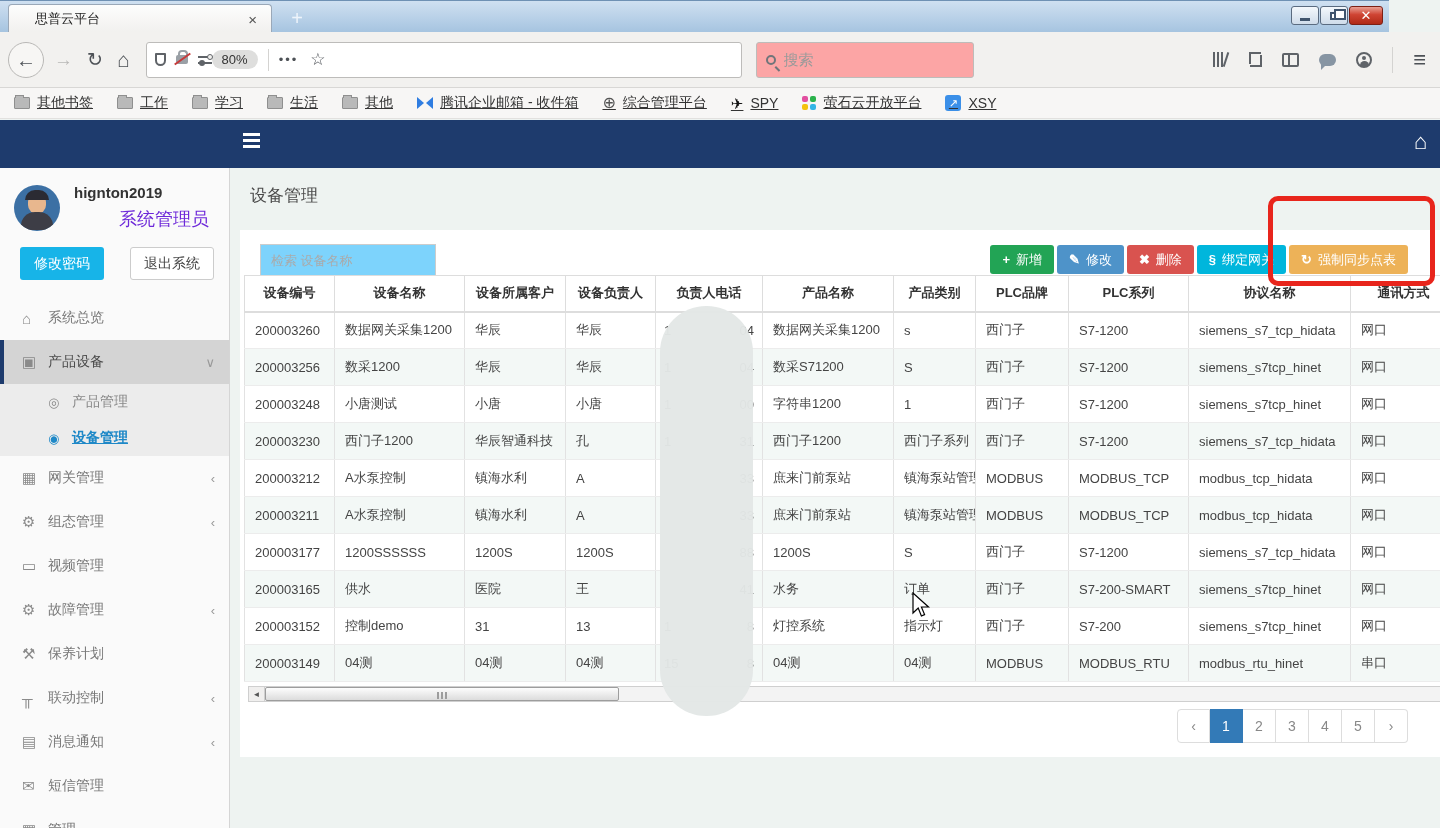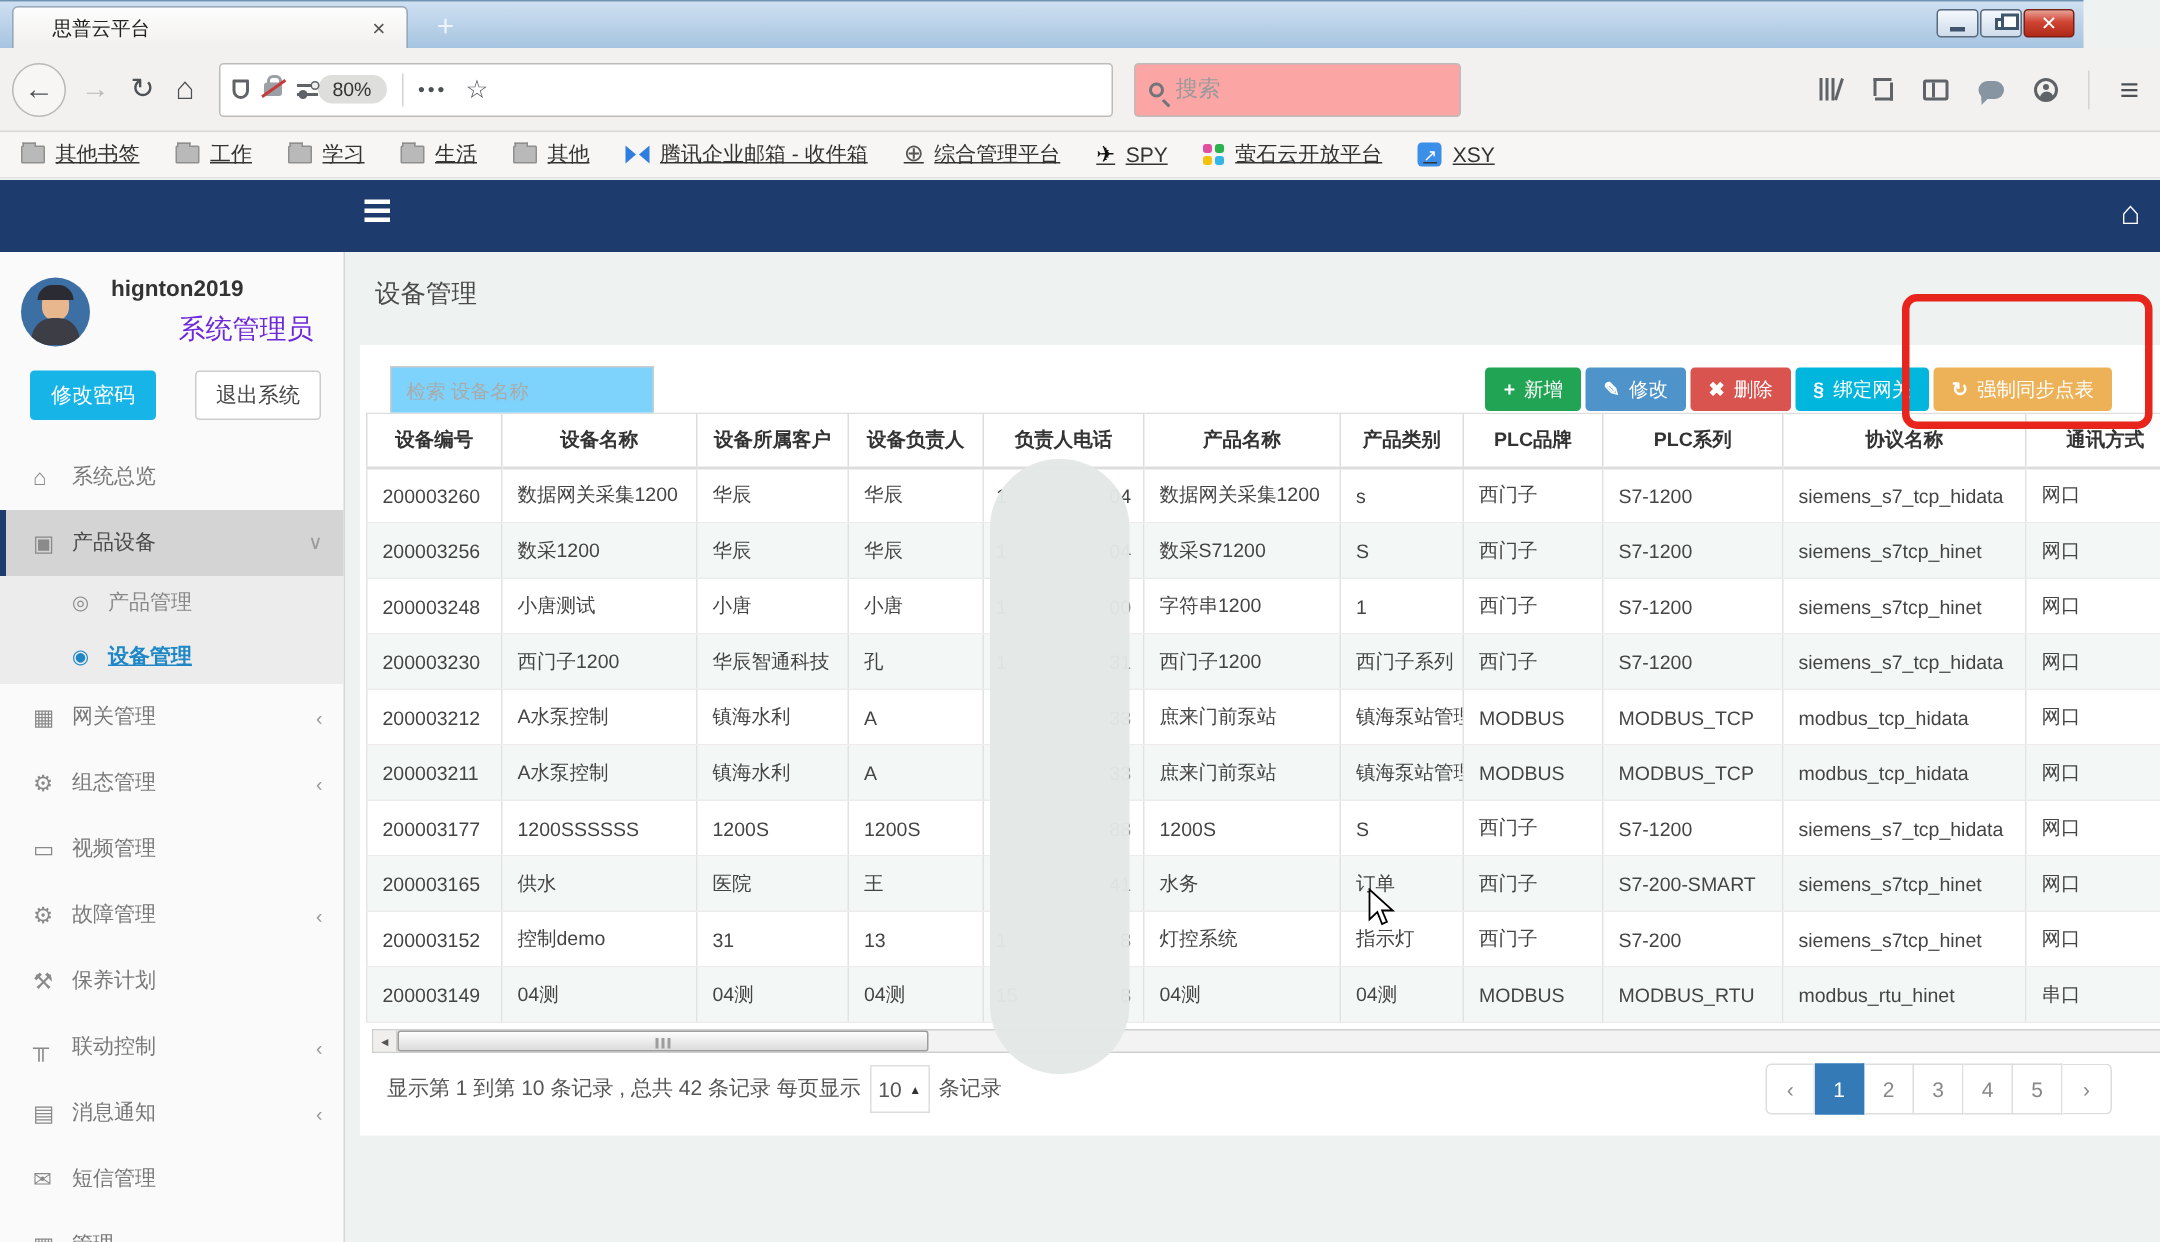--- a/index.html
+++ b/index.html
@@ -583,28 +583,20 @@
             <td>串口</td>
           </tr>
         </tbody>
     </table>
   </div>
   <div id="hscroll">
     <span class="sb-btn">◄</span>
     <span class="sb-thumb"></span>
 
   </div>
-  <div id="foot">
-    <span>显示第 1 到第 10 条记录 , 总共 42 条记录 每页显示</span>
-    <span class="pagesize">
-      <span>10</span>
-      <span class="tri">▲</span>
-    </span>
-    <span>条记录</span>
-  </div>
   <div id="pager">
       <span class="pg">‹</span>
       <span class="pg active">1</span>
       <span class="pg">2</span>
       <span class="pg">3</span>
       <span class="pg">4</span>
       <span class="pg">5</span>
       <span class="pg">›</span>
     </div>
 </div>

